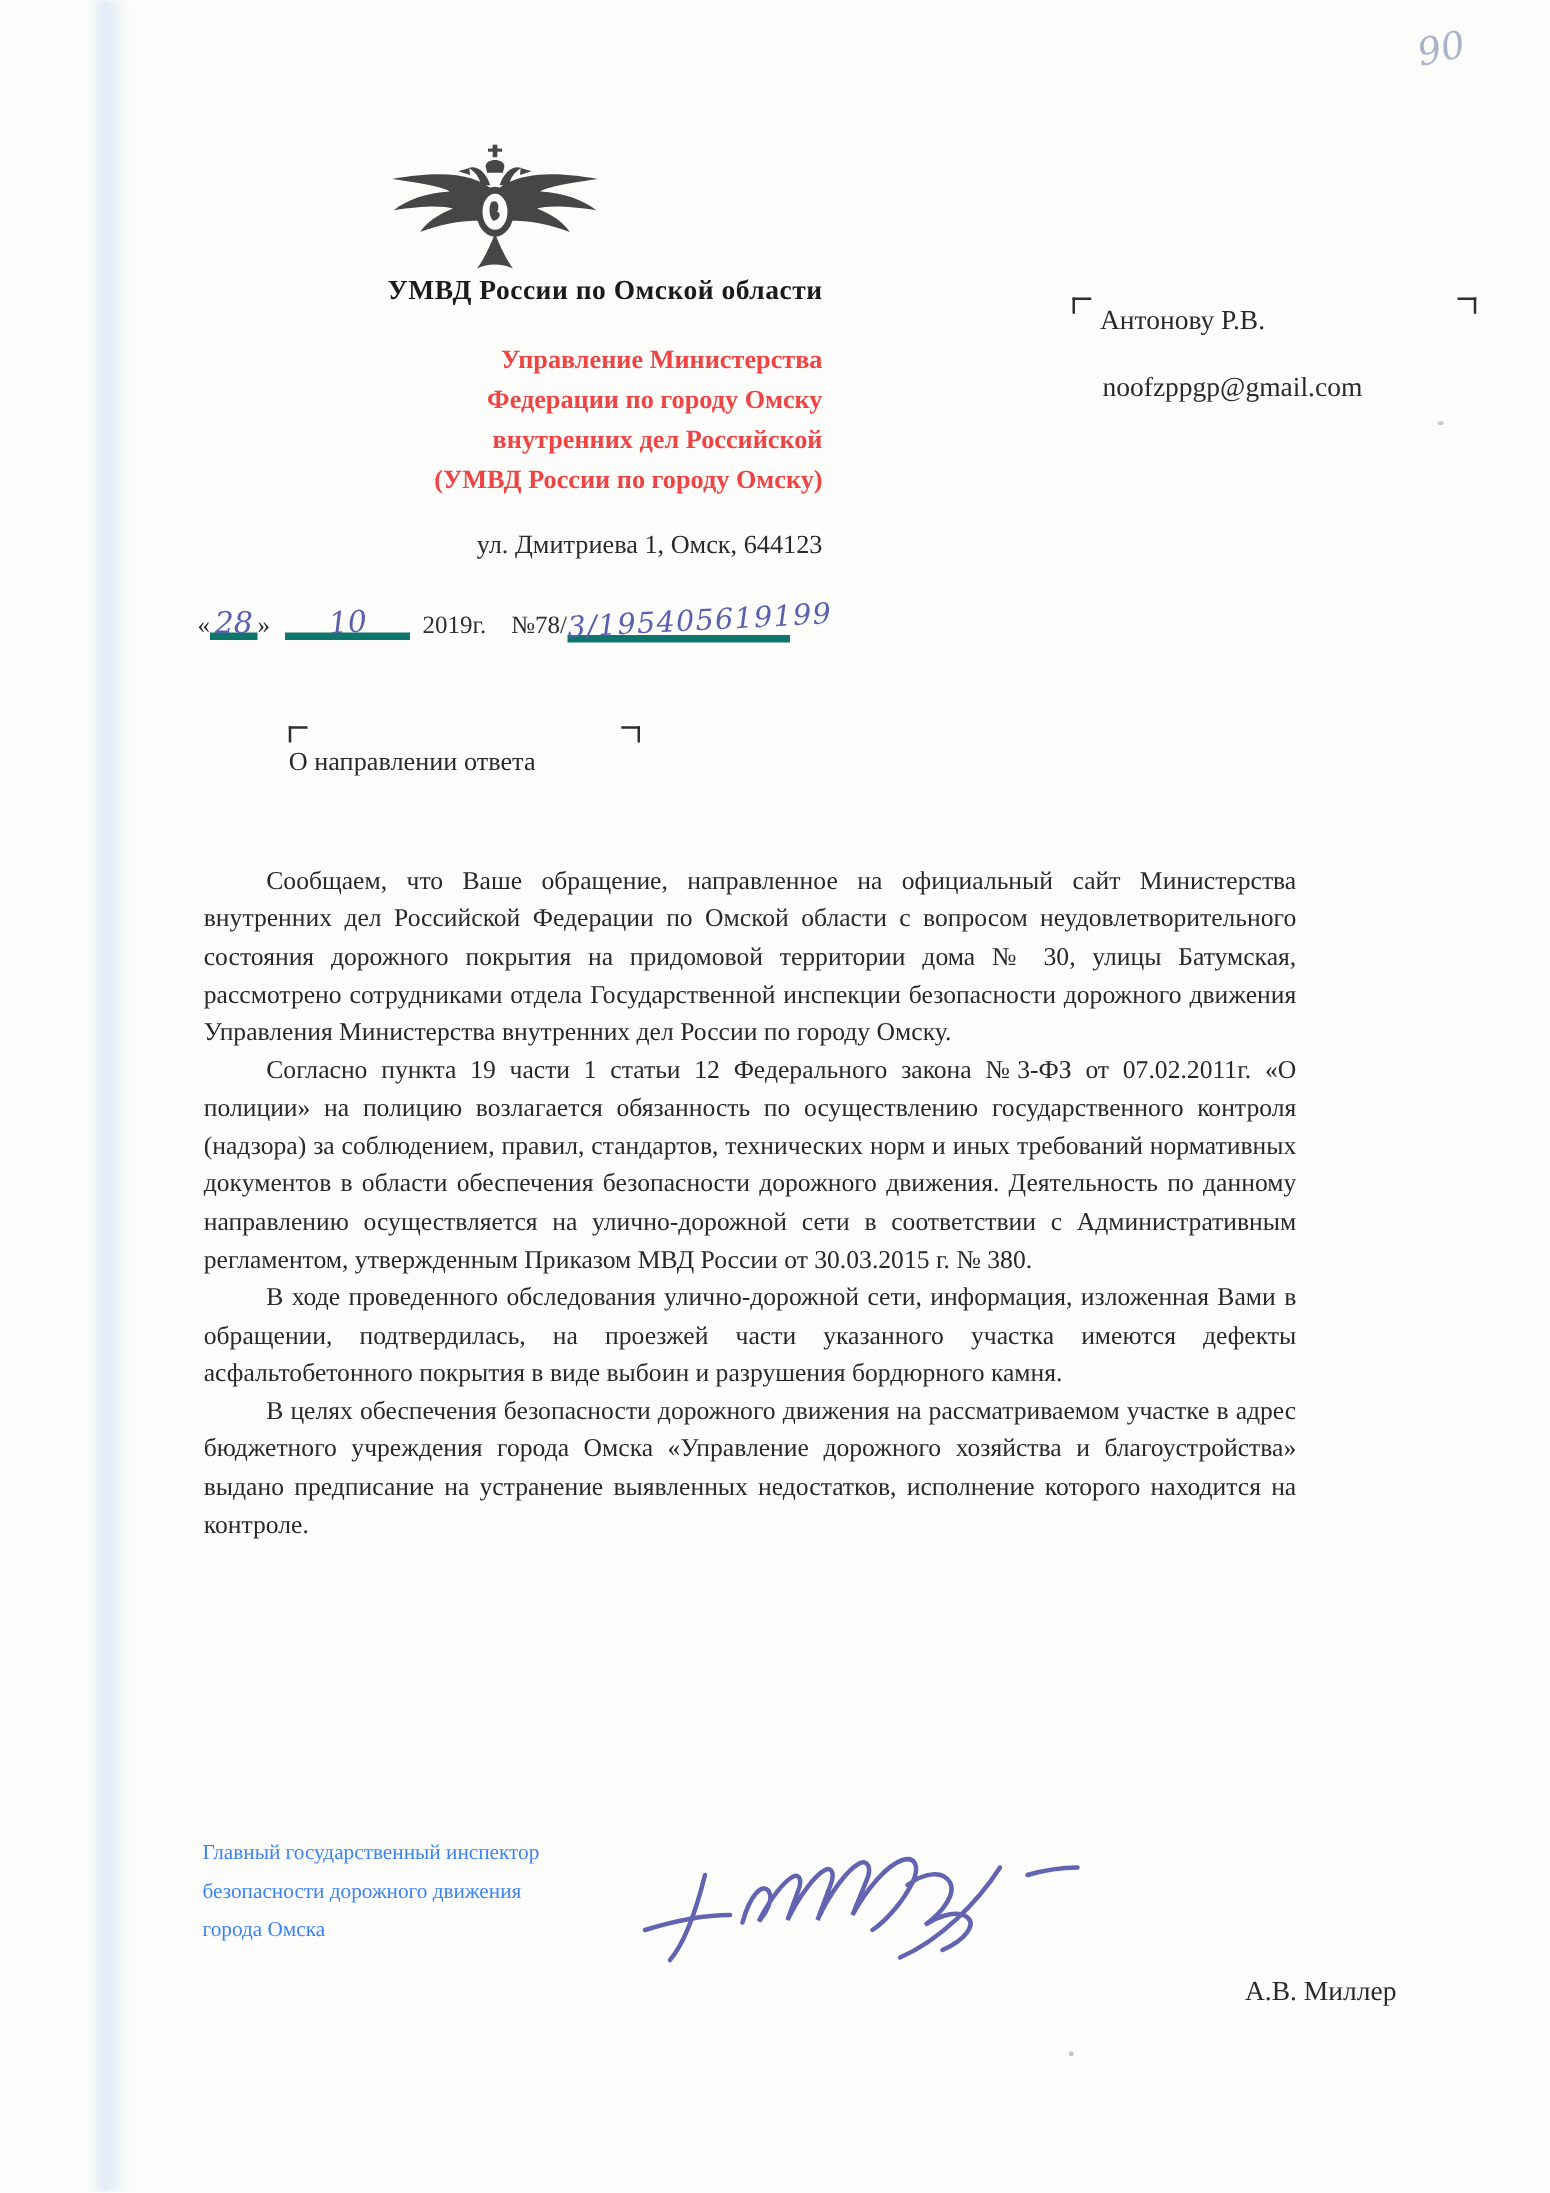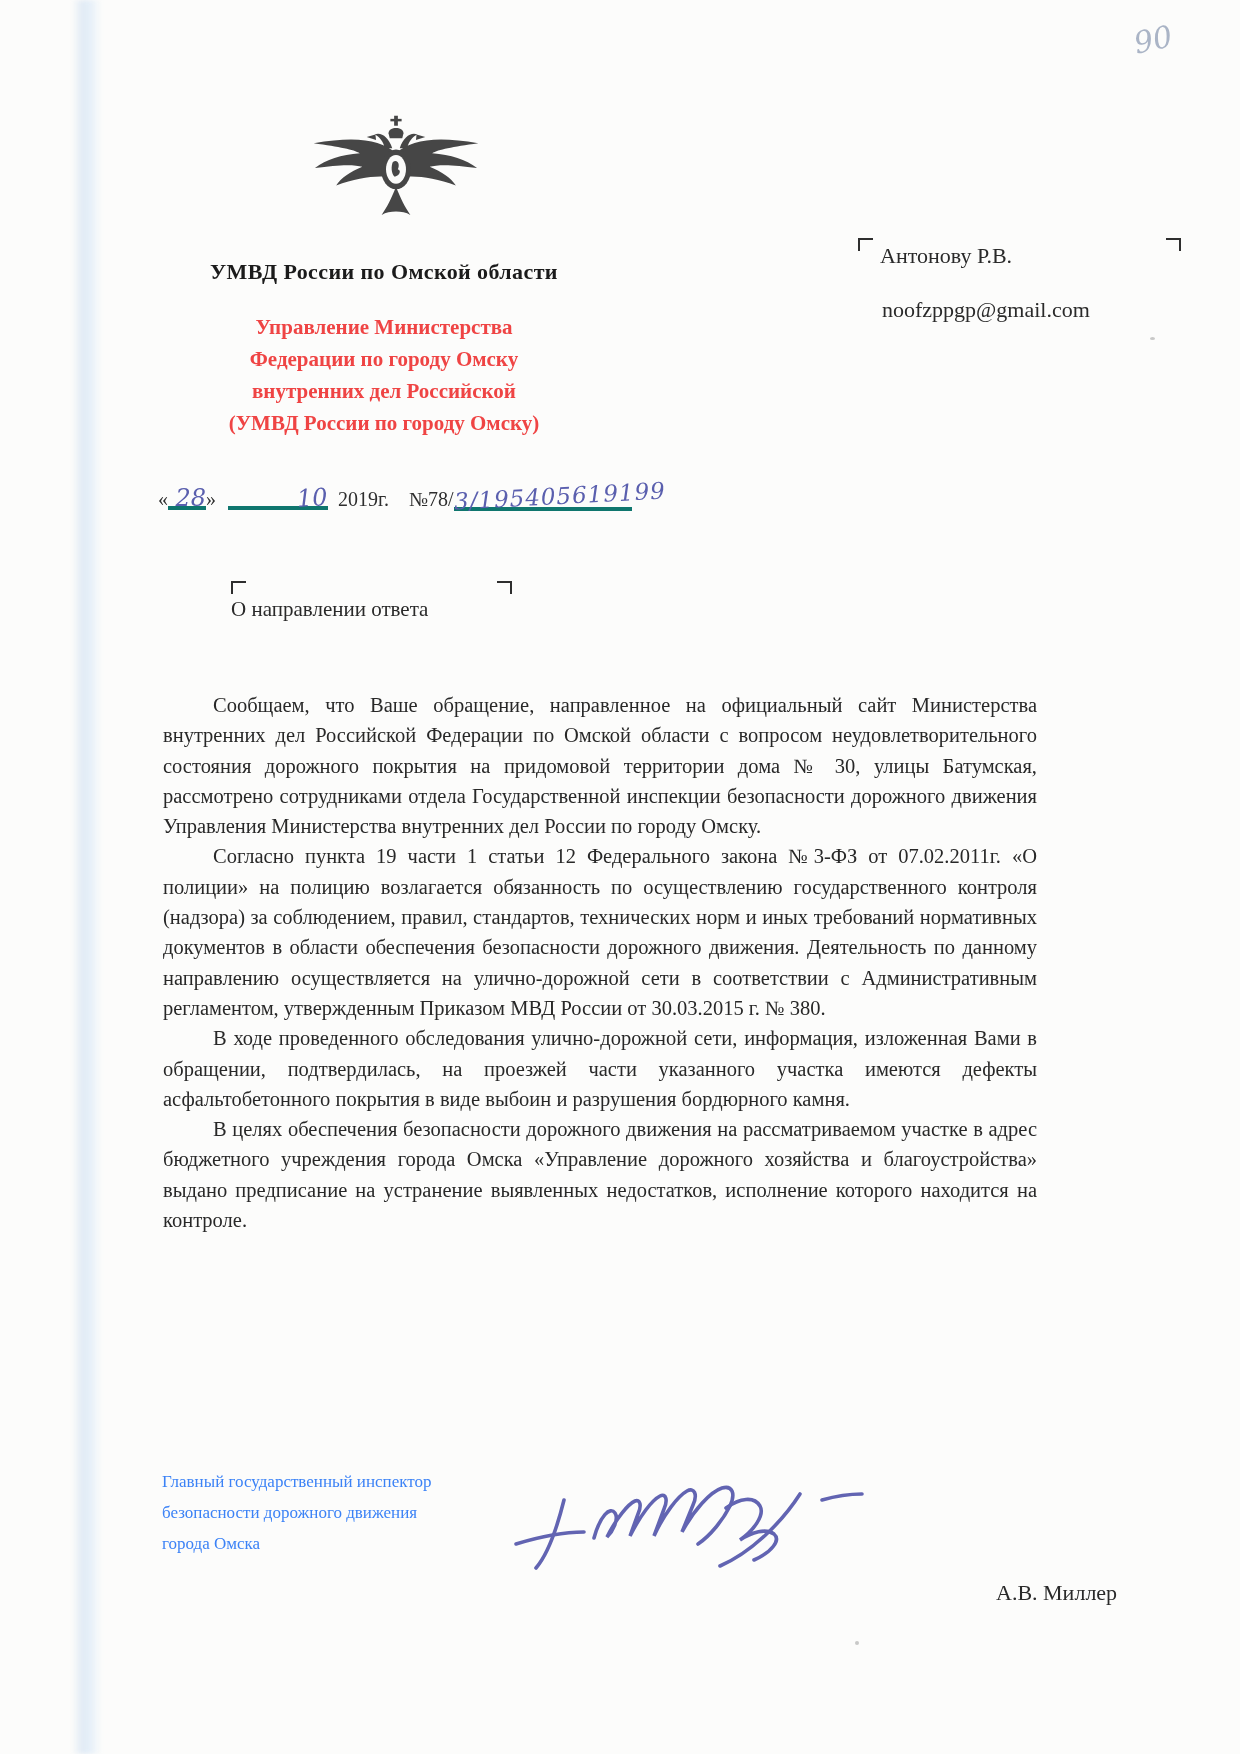--- a/index.html
+++ b/index.html
@@ -17,33 +17,33 @@
   .speck { position:absolute; background:#8a8a8a; border-radius:50%; opacity:.45; }
 
   .hw { font-family:"DejaVu Serif", serif; font-style:italic; color:#5a5fae; }
   .pagenum {
     position:absolute; left:1134px; top:22px; font-size:30px;
     color:#aab4c6; transform:rotate(-12deg); font-family:"DejaVu Serif", serif; font-style:italic;
   }
 
   .emblem { position:absolute; left:296px; top:112px; width:200px; height:106px; }
 
-  .lh-col { position:absolute; left:132px; width:504px; text-align:center;margin-top:40px; }
+  .lh-col { position:absolute; left:154px; width:504px; text-align:right; }
   .org-name { top:219px; font-weight:bold; font-size:22px; letter-spacing:.4px; color:#1b1b1b; }
   .dept { top:271px; font-weight:bold; font-size:21px; line-height:32px; color:#ef4444; }
   .addr { top:423px; font-size:21px; color:#2a2a2a; }
 
   .dateline, .replyline {
     position:absolute; left:158px; white-space:nowrap; font-size:20px; color:#2e2e2e;
   }
   .dateline { top:484px; }
   .replyline { top:530px; }
   .blank {
-    display:inline-block; border-bottom:4px solid #0f766e;
-    text-align:right; vertical-align:baseline; height:22px;
+    display:inline-block; border-bottom:6px solid #0f766e;
+    text-align:center; vertical-align:baseline; height:22px;
   }
   .b-day { width:38px; }
   .b-month { width:100px; margin-left:12px; margin-right:10px; }
   .b-num { width:178px; }
   .b-r1 { width:58px; margin-right:14px; }
   .b-r2 { width:24px; }
   .b-r3 { width:74px; margin-right:10px; }
   .hw-day { font-size:24px; }
   .hw-month { font-size:24px; display:inline-block; transform:rotate(-4deg); }
   .hw-num { font-size:23px; display:inline-block; transform:rotate(-3deg) translateY(-2px); letter-spacing:1px; }
@@ -105,20 +105,21 @@
     </g>
   </svg>
 
   <div class="lh-col org-name">УМВД России по Омской области</div>
   <div class="lh-col dept">
     <div>Управление Министерства</div>
     <div>Федерации по городу Омску</div>
     <div>внутренних дел Российской</div>
     <div>(УМВД России по городу Омску)</div>
   </div>
+  <div class="lh-col addr">ул. Дмитриева 1, Омск, 644123</div>
 
   <div class="dateline">
     <span>«</span><span class="blank b-day"><span class="hw hw-day">28</span></span><span>»</span><span class="blank b-month"><span class="hw hw-month">10</span></span><span>2019г.</span><span class="no-pfx">№78/</span><span class="blank b-num"><span class="hw hw-num">3/195405619199</span></span>
   </div>
 
 
   <div class="corner corner-l" style="left:231px; top:581px;"></div>
   <div class="corner corner-r" style="left:497px; top:581px;"></div>
   <div class="subject">О направлении ответа</div>
 

